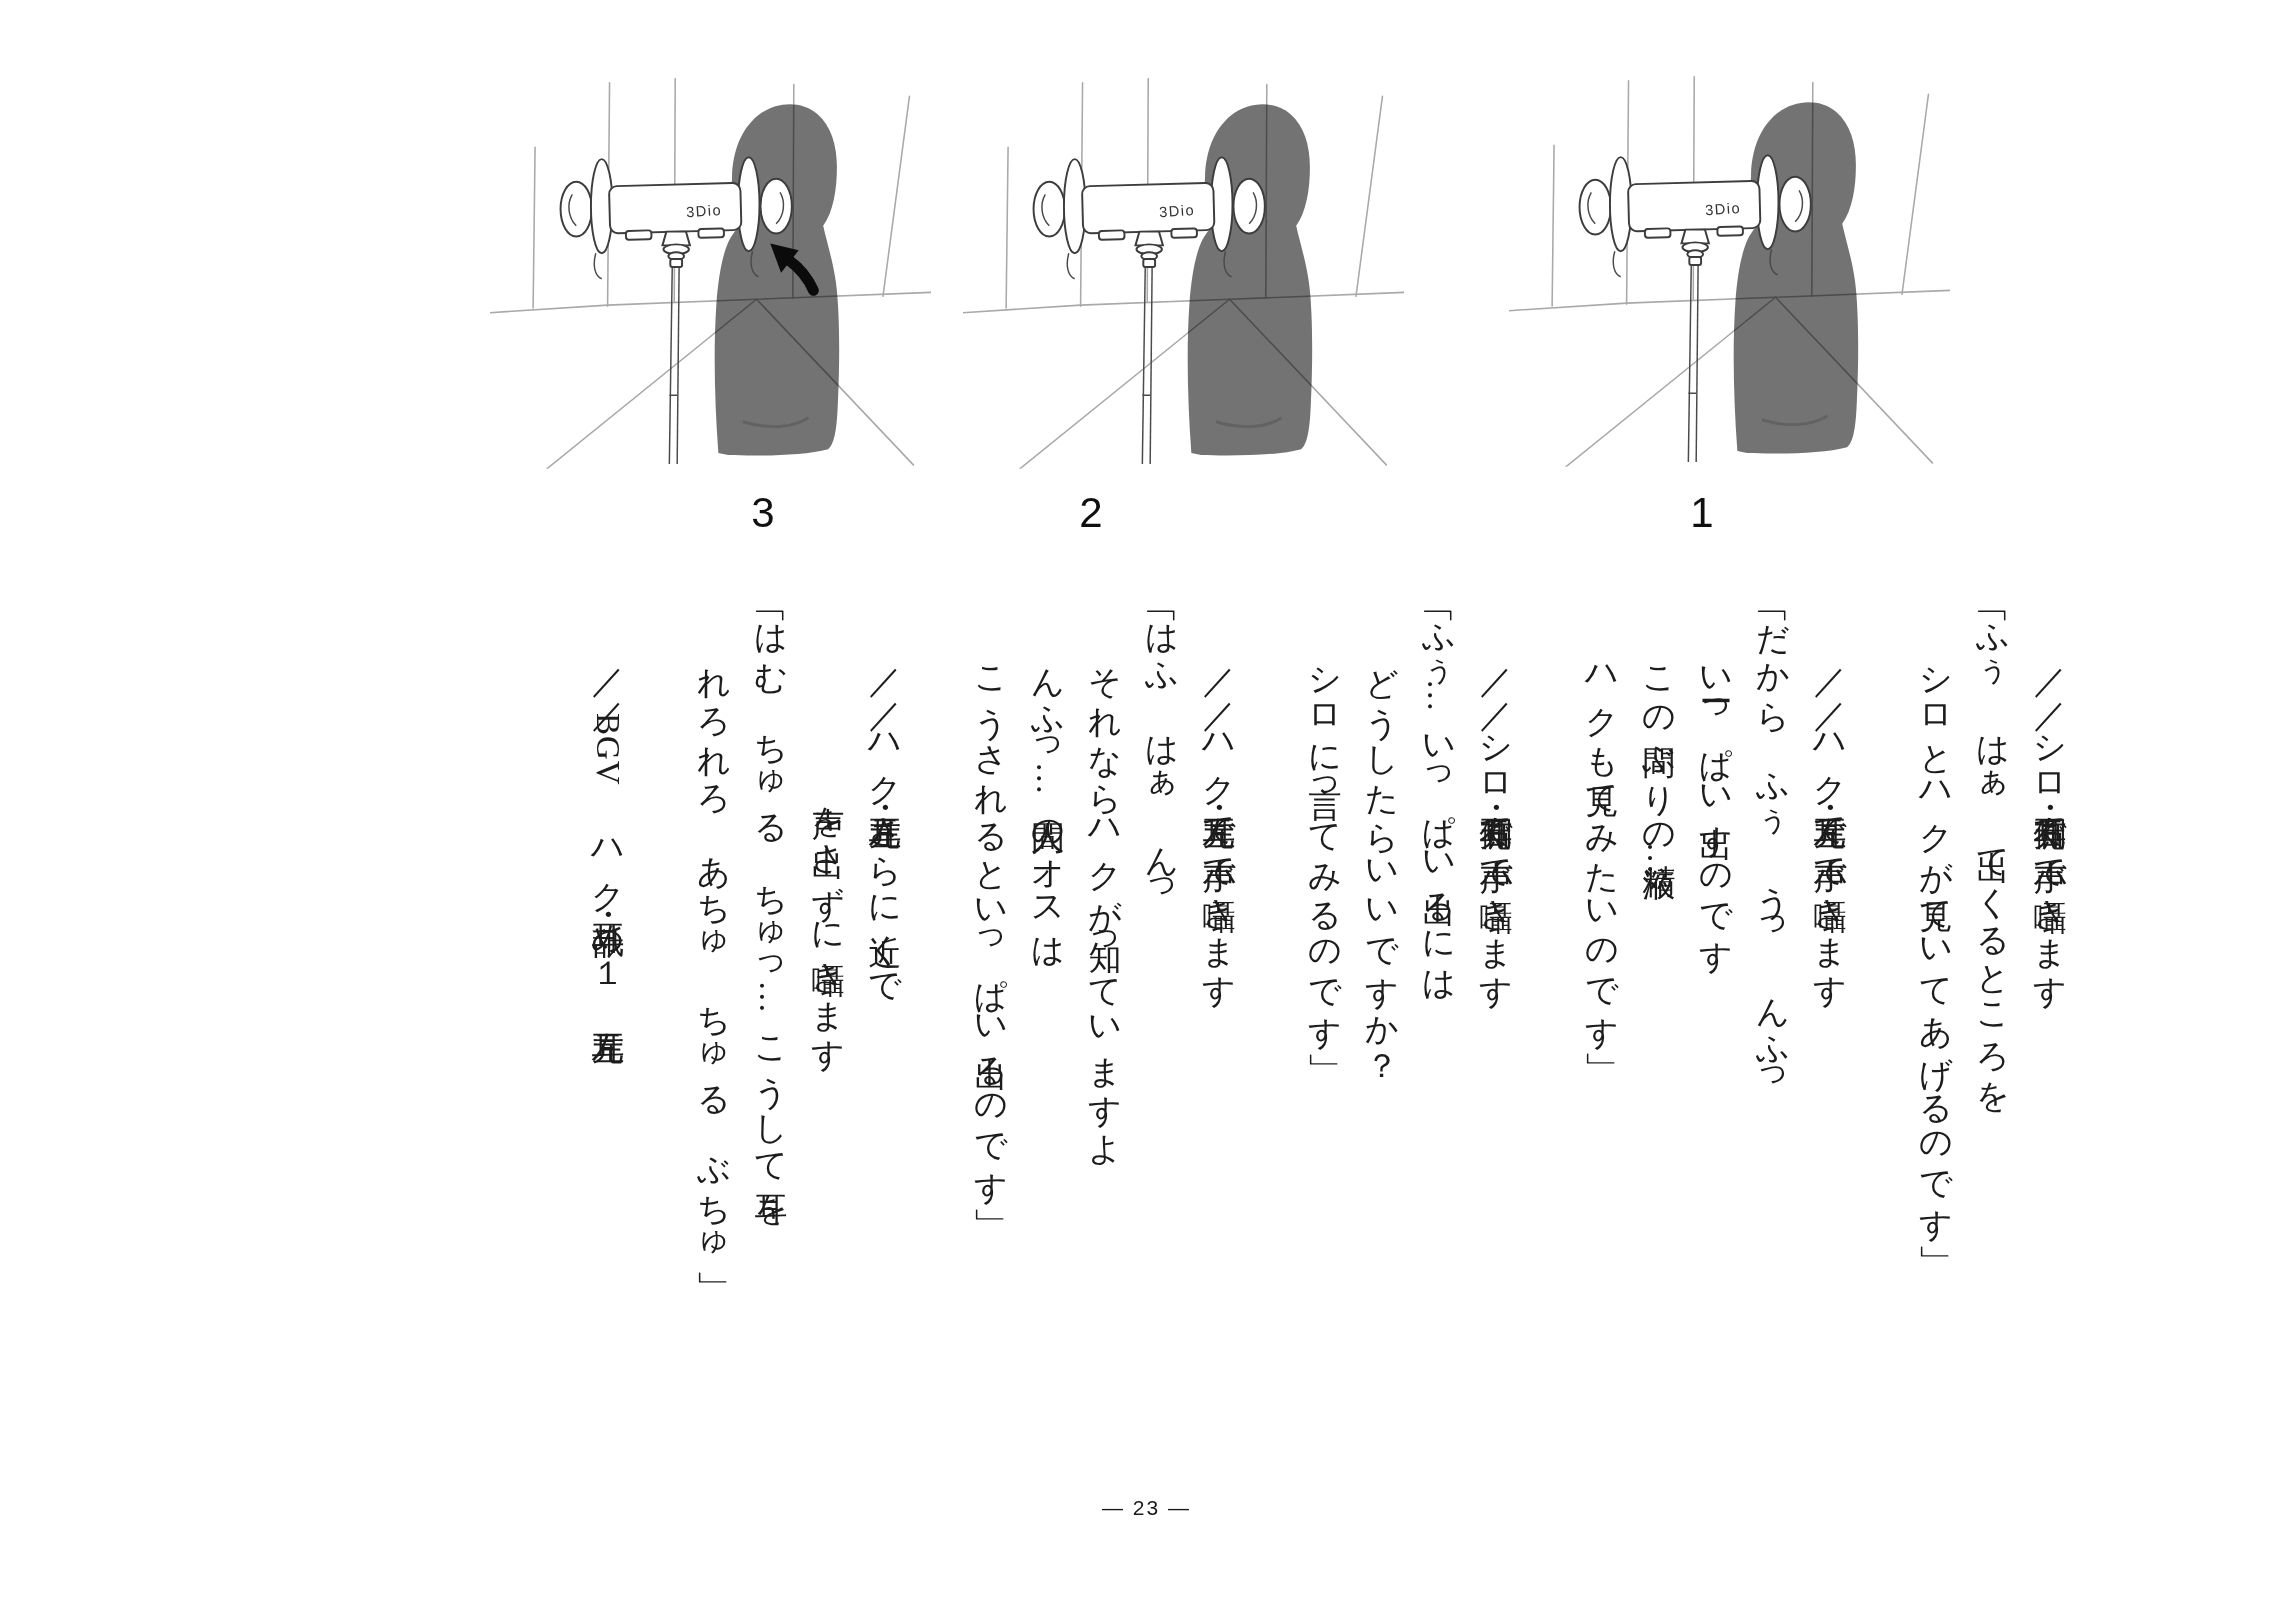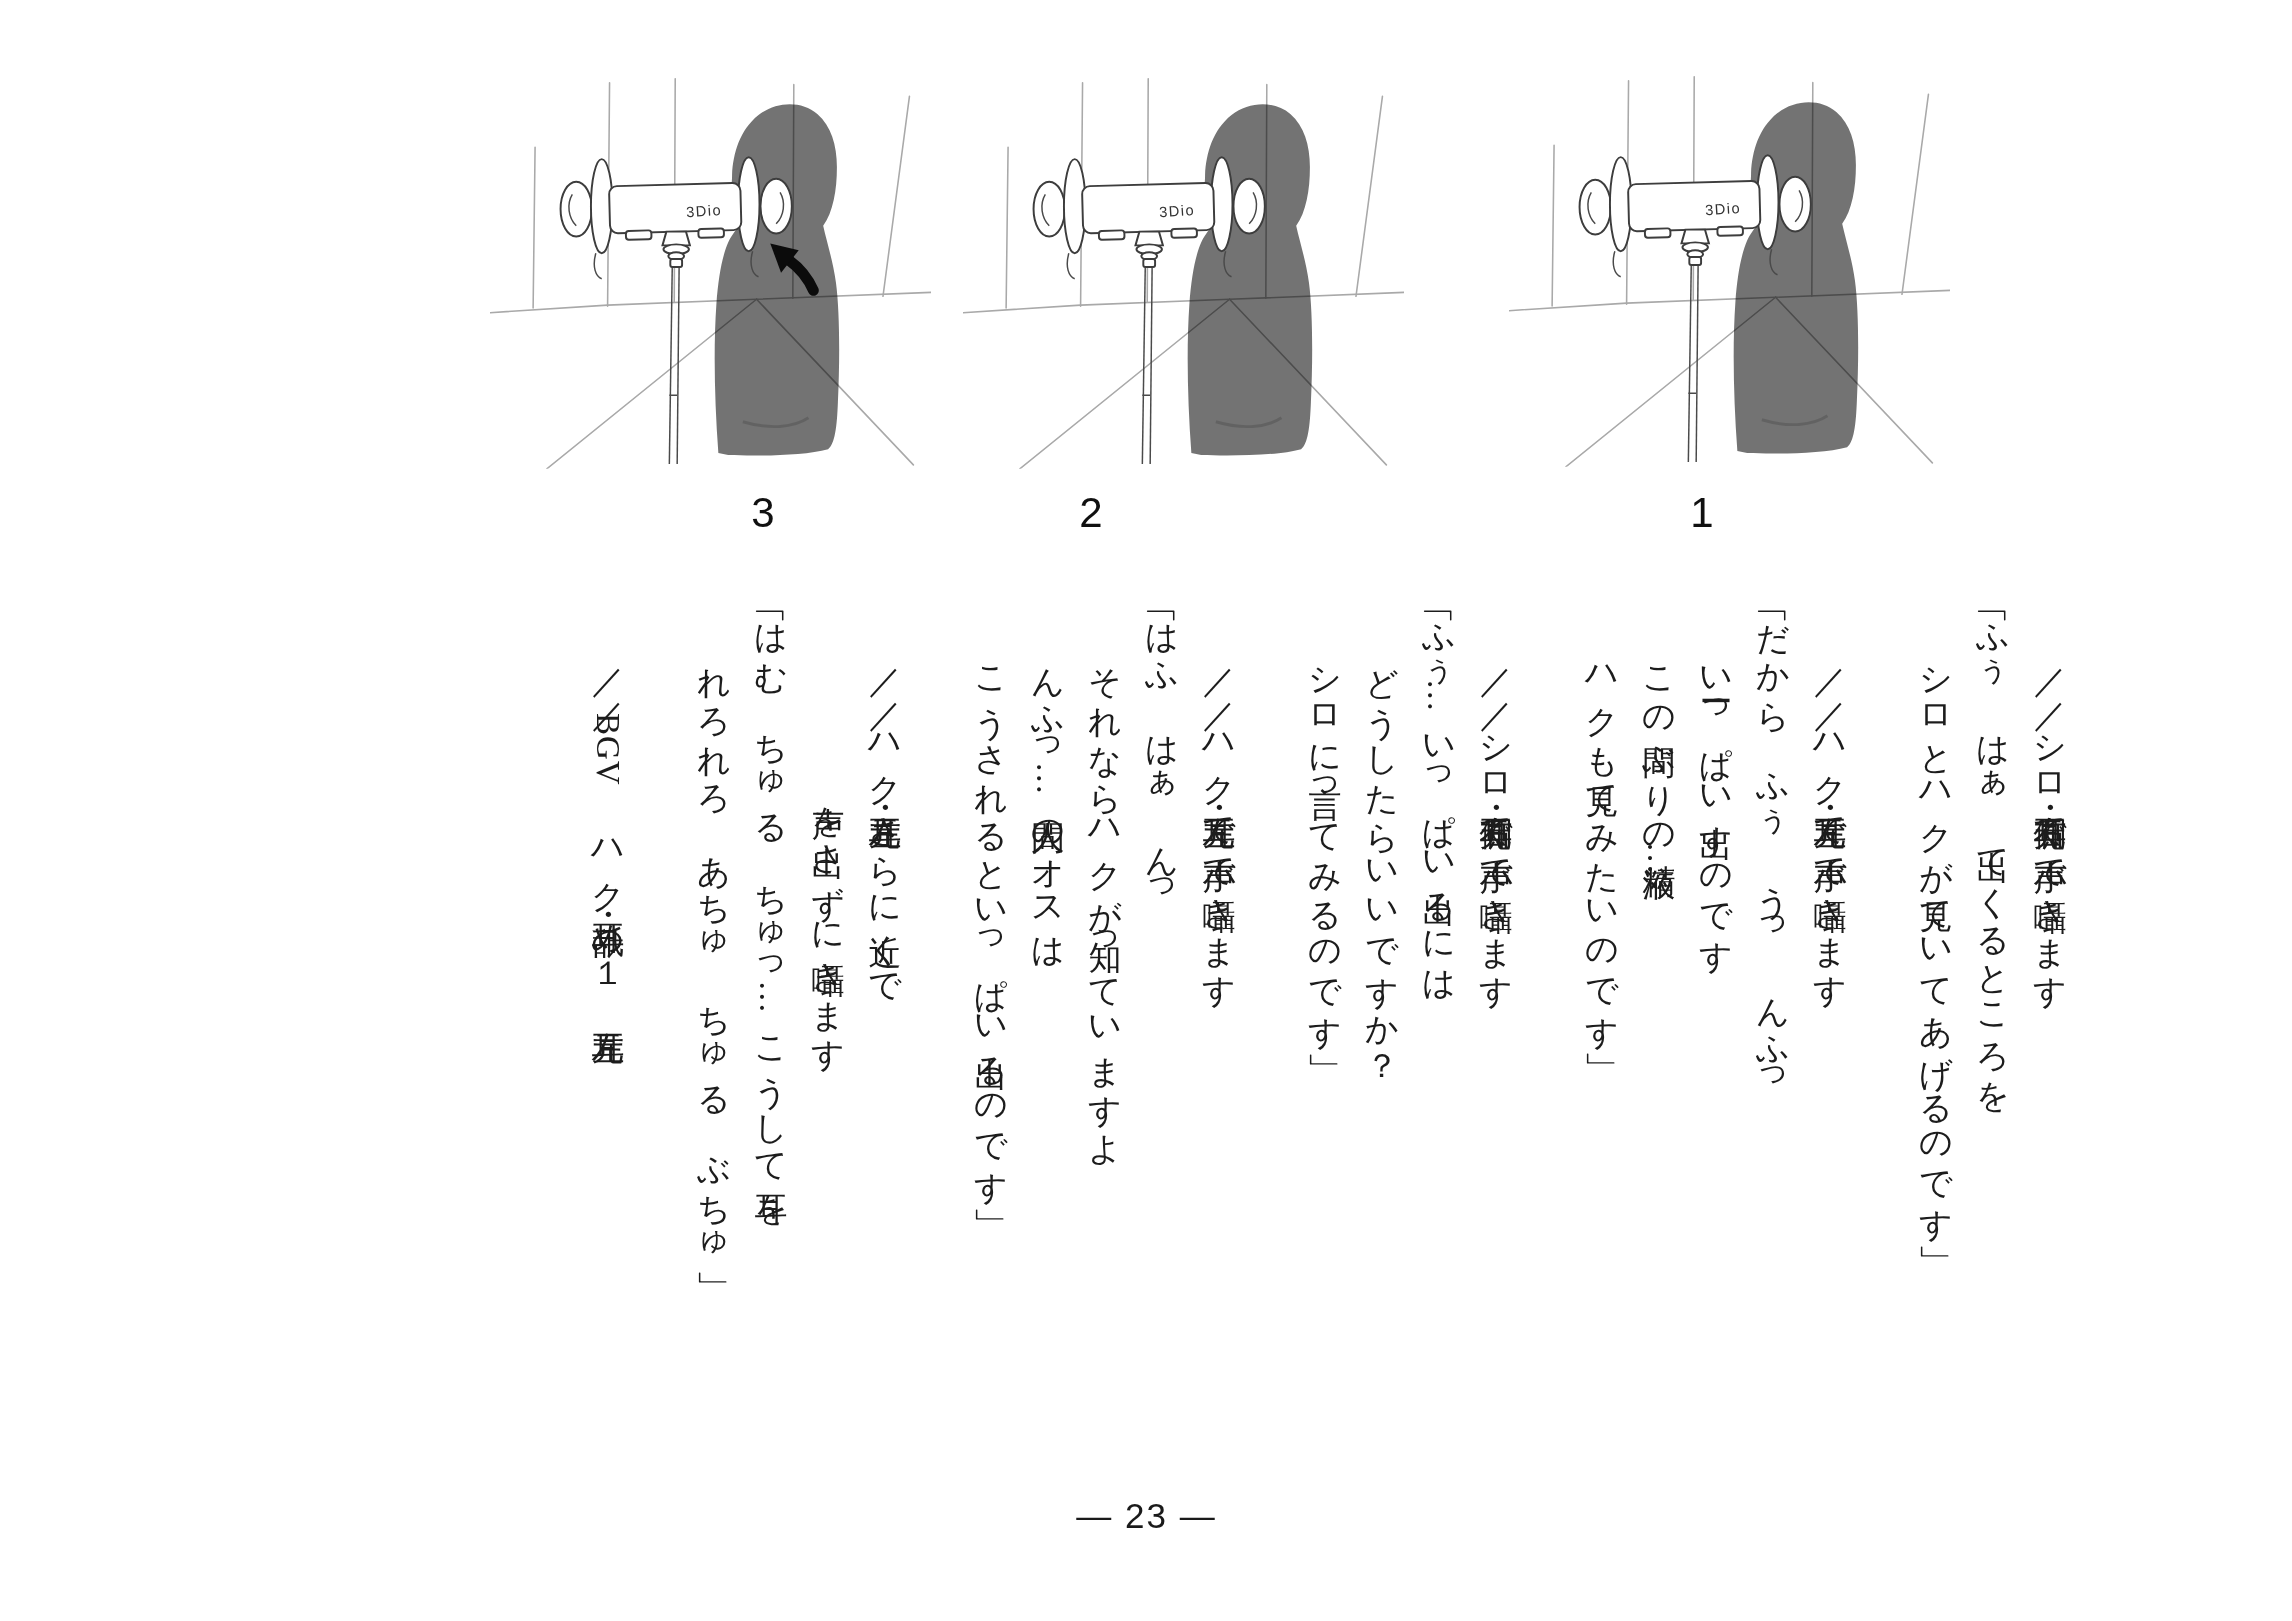--- a/index.html
+++ b/index.html
@@ -26,21 +26,21 @@
           font-size:33px;letter-spacing:1px;line-height:57px;}
   .grp{margin:0;}
   .grp:not(:last-child){margin-left:49px;}
   .ln{margin:0;line-height:57px;white-space:pre;}
   .ln.ind{text-indent:45px;}
   .ln.deep{text-indent:181px;}
 
   
   .page-num{position:absolute;top:1496px;left:0;width:100%;text-align:center;
             font-family:"Liberation Sans","DejaVu Sans",sans-serif;
-            font-size:35px;color:#1a1a1a;letter-spacing:2px;}
+            font-size:21px;color:#1a1a1a;letter-spacing:2px;}
 
   .sketch-line{stroke:#a9a9a9;stroke-width:1.6;fill:none;stroke-linecap:round;}
   .ink{stroke:#3d3d3d;stroke-width:2;fill:#ffffff;}
   .ink-thin{stroke:#4a4a4a;stroke-width:1.5;fill:none;}
 </style>
 </head>
 <body>
 
 <div id="page">
 

